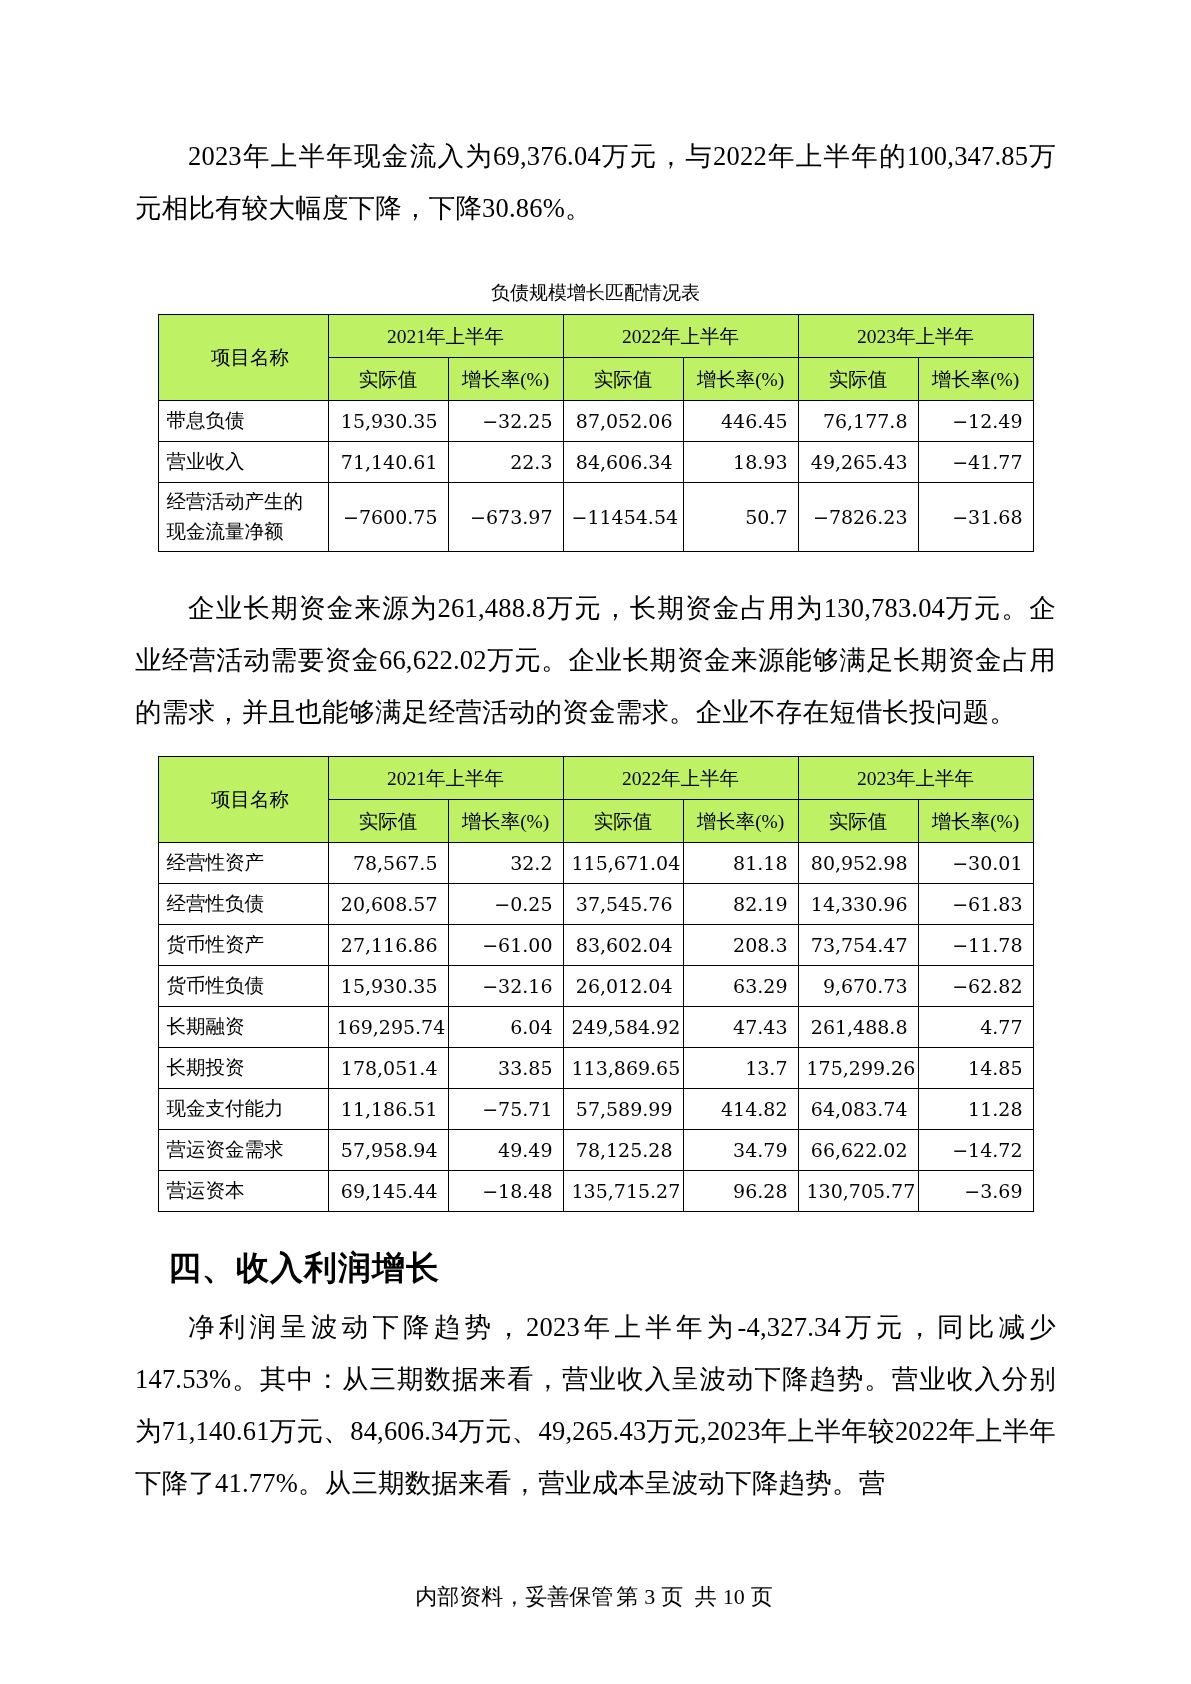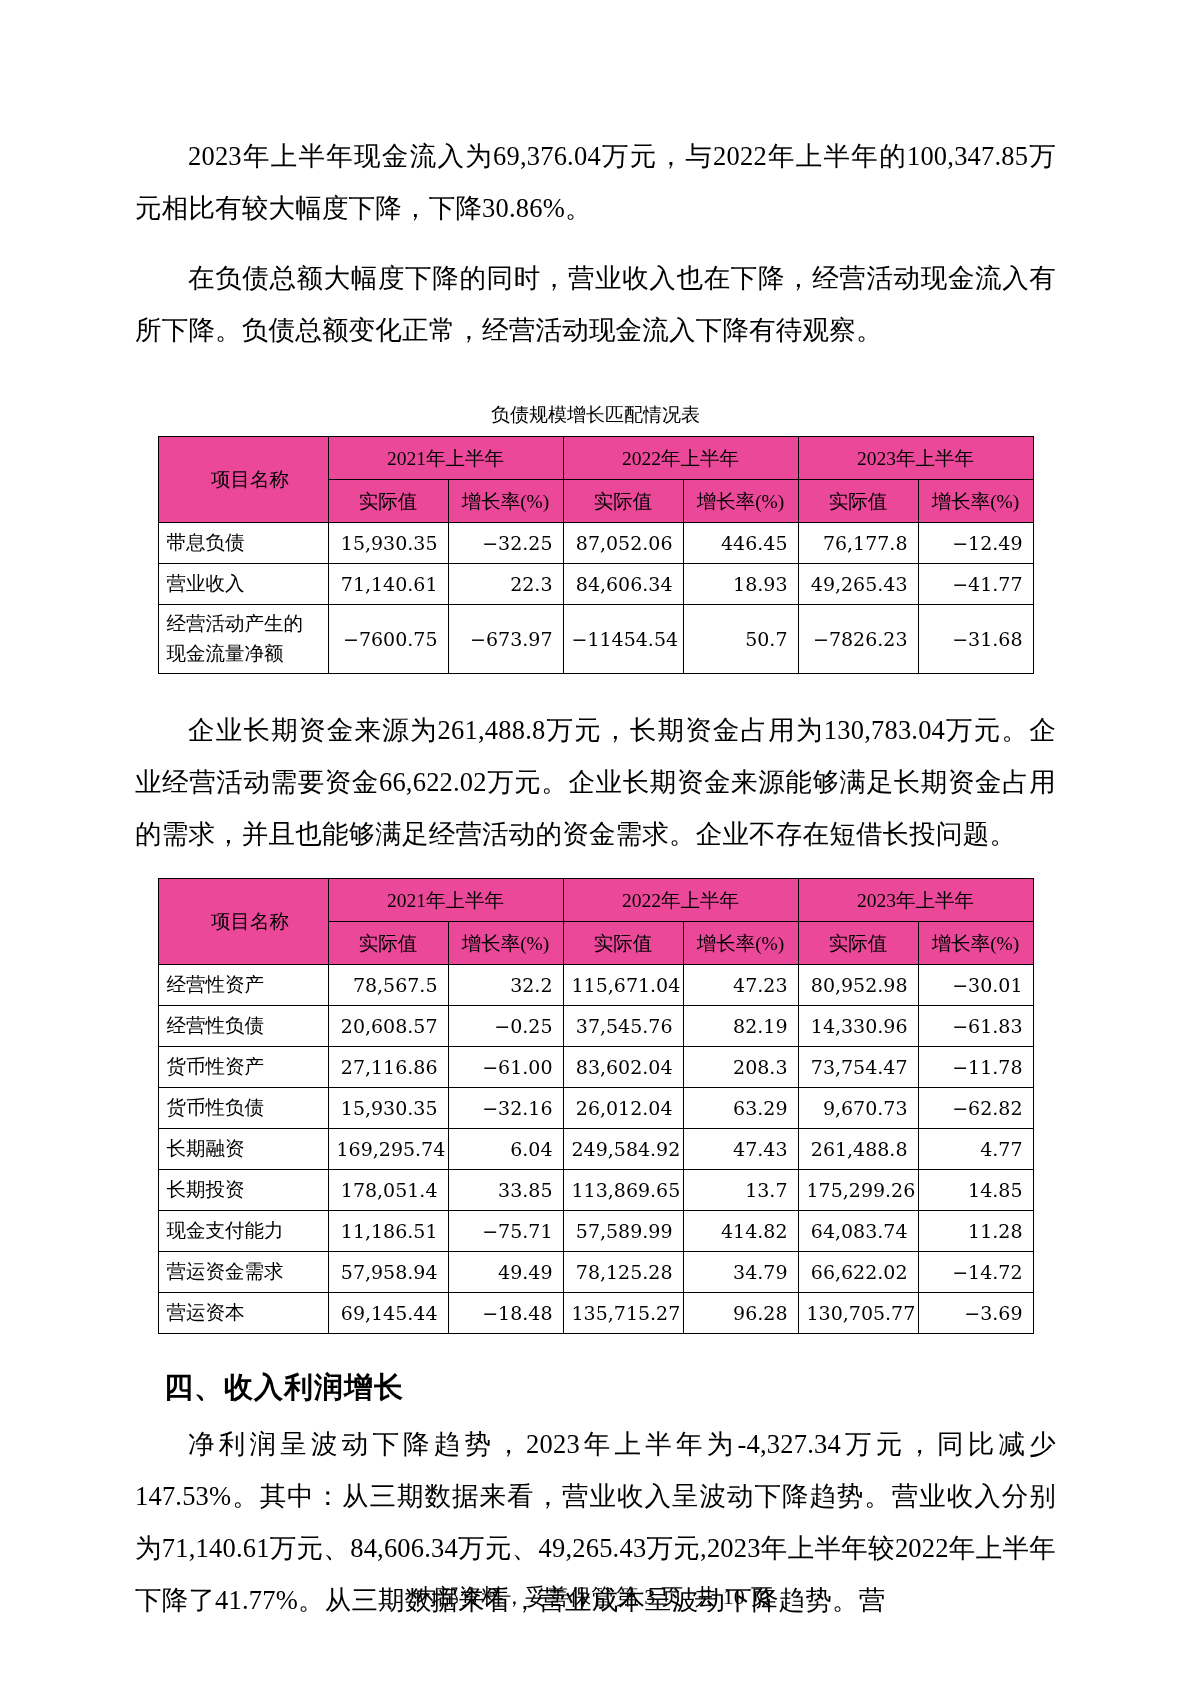--- a/index.html
+++ b/index.html
@@ -48,21 +48,21 @@
     table-layout: fixed;
     font-size: 19.5px;
   }
   table.fin td, table.fin th {
     border: 1.2px solid #000000;
     padding: 4px 8px;
     font-weight: normal;
     font-family: "Liberation Serif", "DejaVu Serif", serif;
   }
   table.fin thead td {
-    background: #ec4899;
+    background: #bef264;
     text-align: center;
     vertical-align: middle;
     height: 34px;
     font-size: 19.5px;
   }
   table.fin thead td.namecell {
     text-align: center;
     padding-left: 22px;
   }
   table.fin tbody td.label {
@@ -78,21 +78,21 @@
     white-space: nowrap;
   }
   table.fin tbody td {
     height: 32px;
   }
   col.c-label { width: 170px; }
   col.c-val { width: 120px; }
   col.c-rate { width: 115px; }
 
   h2.section {
-    font-size: 29px;
+    font-size: 33px;
     font-weight: bold;
     margin: 34px 0 10px 0;
     text-indent: 1em;
     letter-spacing: 1px;
     font-family: "Liberation Serif", "DejaVu Serif", serif;
   }
 
   .footer {
     position: absolute;
     left: 135px;
@@ -104,21 +104,20 @@
     font-family: "Liberation Serif", "DejaVu Serif", serif;
   }
   .footer .right span { margin: 0 3px; }
 </style>
 </head>
 <body>
 
 <div class="page">
 
   <p class="para">2023年上半年现金流入为69,376.04万元，与2022年上半年的100,347.85万元相比有较大幅度下降，下降30.86%。</p>
-  <p class="para">在负债总额大幅度下降的同时，营业收入也在下降，经营活动现金流入有所下降。负债总额变化正常，经营活动现金流入下降有待观察。</p>
 
   <div class="gap-1"></div>
 
   <div class="tbl-caption">负债规模增长匹配情况表</div>
   <table class="fin">
     <colgroup>
       <col class="c-label">
         <col class="c-val">
         <col class="c-rate">
       <col class="c-val">
@@ -202,21 +201,21 @@
         <td>实际值</td>
         <td>增长率(%)</td>
       </tr>
     </thead>
     <tbody>
       <tr>
         <td class="label">经营性资产</td>
         <td class="num">78,567.5</td>
         <td class="num">32.2</td>
         <td class="num">115,671.04</td>
-        <td class="num">47.23</td>
+        <td class="num">81.18</td>
         <td class="num">80,952.98</td>
         <td class="num">−30.01</td>
       </tr>
       <tr>
         <td class="label">经营性负债</td>
         <td class="num">20,608.57</td>
         <td class="num">−0.25</td>
         <td class="num">37,545.76</td>
         <td class="num">82.19</td>
         <td class="num">14,330.96</td>

